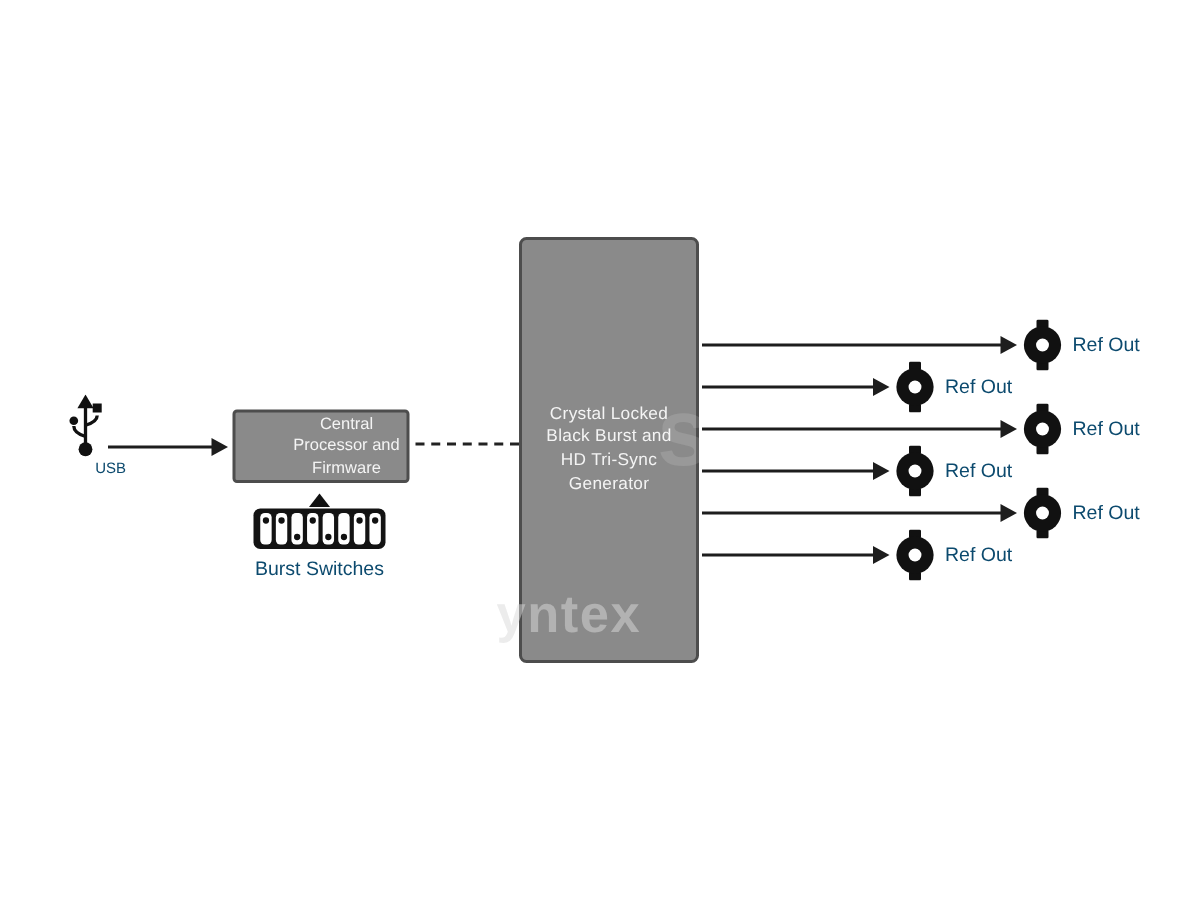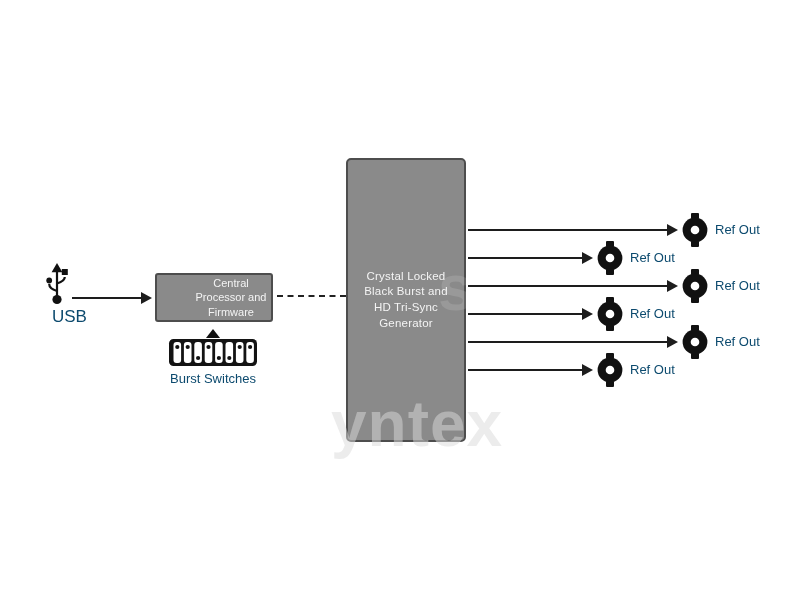--- a/index.html
+++ b/index.html
@@ -16,27 +16,27 @@
   }
   .proc-box{left:155px;top:273px;width:118px;height:49px;border-radius:3px;font-size:11px;line-height:1.3;padding-left:34px;}
   .gen-box{left:346px;top:158px;width:120px;height:284px;border-radius:5px;font-size:11.5px;line-height:1.35;letter-spacing:.2px;}
   
   .hline{height:2px;background:#1d1d1d;}
   .head-right{width:0;height:0;border-top:6px solid transparent;border-bottom:6px solid transparent;border-left:11px solid #1d1d1d;}
   .head-up{width:0;height:0;border-left:7px solid transparent;border-right:7px solid transparent;border-bottom:9px solid #111;}
   .dashline{left:277px;top:295px;width:69px;height:0;border-top:2px dashed #222;}
   
   .lbl{font-size:13px;color:#0c4a6e;}
-  .usb-lbl{left:52px;top:307px;width:44px;text-align:left;font-size:17px;}
+  .usb-lbl{left:40px;top:307px;width:44px;text-align:right;font-size:10px;}
   .ms-lbl{left:148px;top:371px;width:130px;text-align:center;}
   .ref-lbl{height:16px;line-height:16px;}
   
   .wm{font-weight:bold;pointer-events:none;line-height:1;}
   .wm-top{left:343px;top:150px;font-size:48px;letter-spacing:1px;color:rgba(255,255,255,0.16);}
-  .wm-bottom{left:331px;top:392px;font-size:64px;letter-spacing:1px;color:rgba(218,218,218,0.5);}
+  .wm-bottom{left:331px;top:392px;font-size:35px;letter-spacing:1px;color:rgba(218,218,218,0.5);}
   .wm-right{left:438px;top:256px;font-size:64px;color:rgba(255,255,255,0.13);}
   .wm-left{left:228px;top:256px;font-size:64px;color:rgba(205,205,205,0.3);}
 </style>
 </head>
 <body>
 
 <div class="canvas">
 
   <div class="abs wm wm-left">s</div>
 

